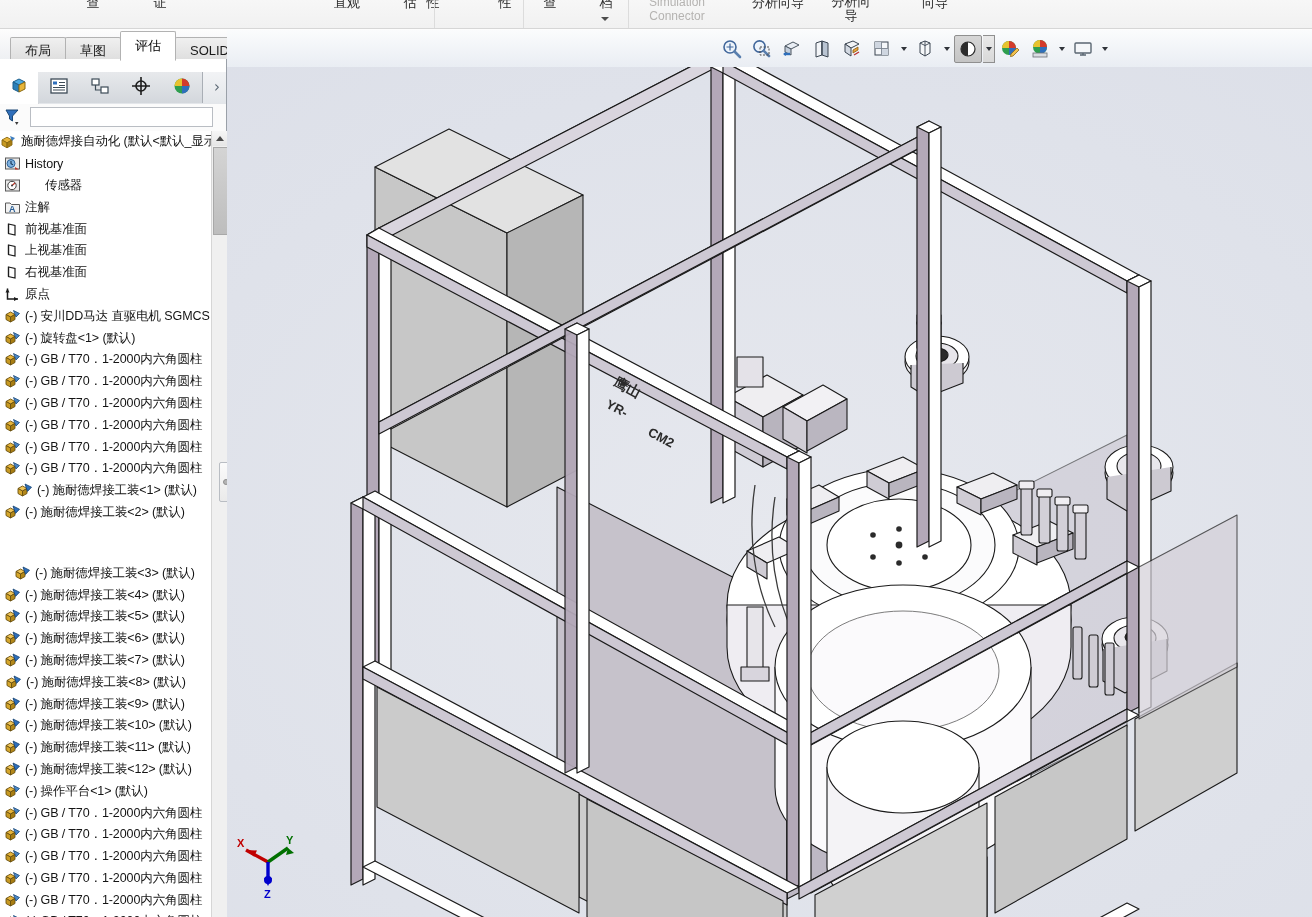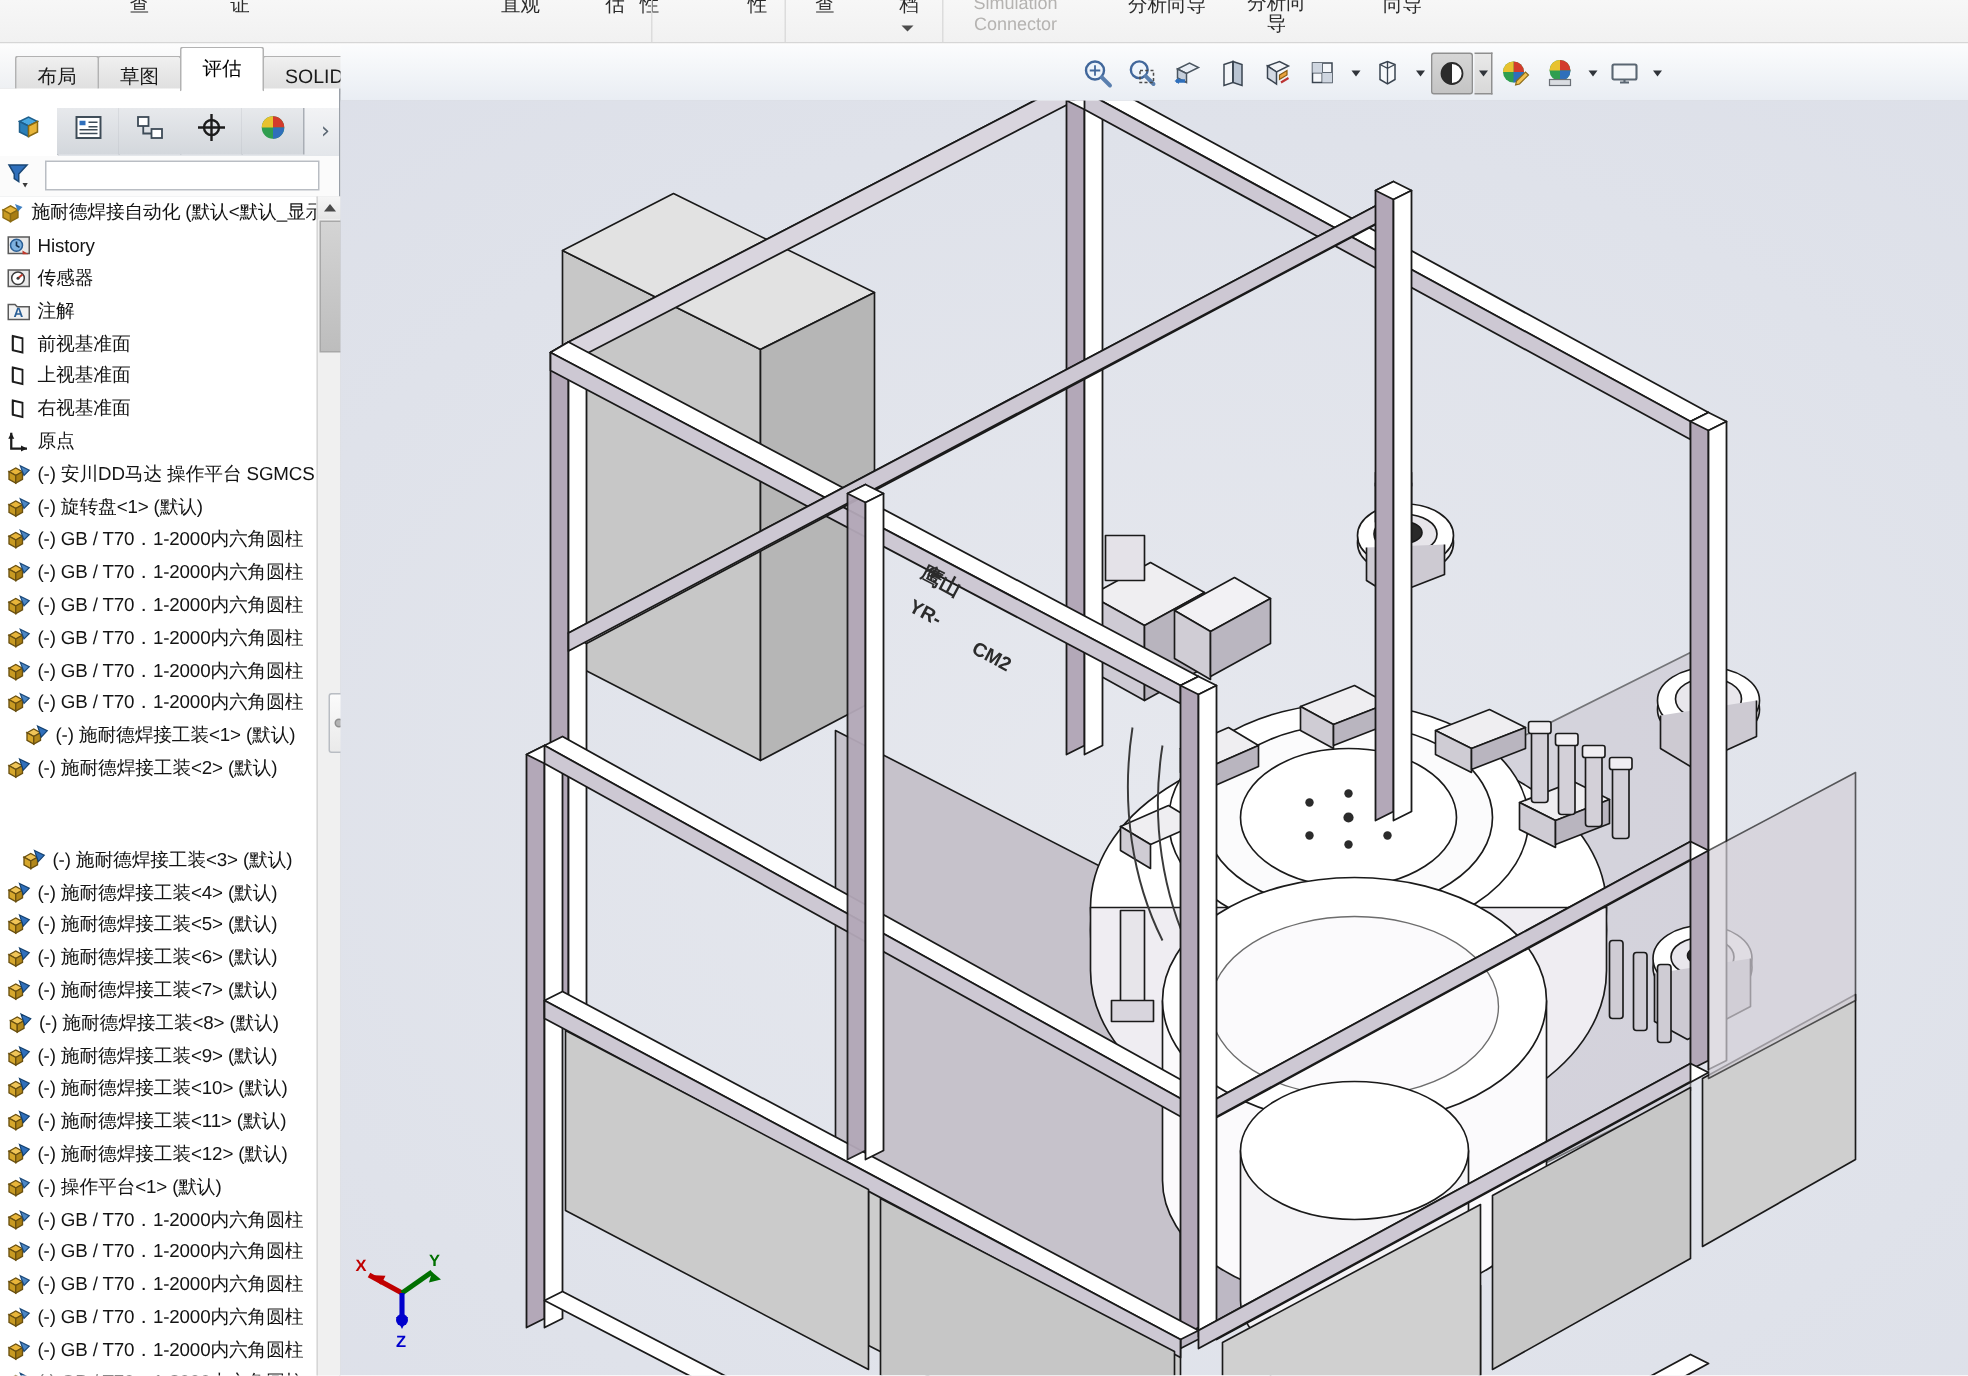--- a/index.html
+++ b/index.html
@@ -382,21 +382,21 @@
         </div>
         <div class="tree-row" style="padding-left: 4px;">
           <span class="ic"><svg width="17" height="17" viewBox="0 0 17 17">
               <rect x="1.5" y="3" width="14" height="11" fill="#e9e9e9" stroke="#5a5a5a" stroke-width="1"></rect>
               <circle cx="7" cy="8.5" r="4" fill="#7fb2e0" stroke="#2a5f96" stroke-width="1"></circle>
               <path d="M7 6 v2.7 l2 1.2" stroke="#14304f" stroke-width="1.1" fill="none"></path>
               <path d="M11 12 l4 2.5 -4 0 z" fill="#c0392b"></path>
             </svg></span>
           <span class="lbl">History</span>
         </div>
-        <div class="tree-row" style="padding-left: 4px;">
+        <div class="tree-row" style="padding-left: 4px; gap: 20px;">
           <span class="ic"><svg width="17" height="17" viewBox="0 0 17 17">
               <rect x="1.5" y="3" width="14" height="11" fill="#e9e9e9" stroke="#5a5a5a" stroke-width="1"></rect>
               <circle cx="8" cy="8.5" r="4.2" fill="#fff" stroke="#3a3a3a" stroke-width="1"></circle>
               <path d="M8 8.5 L11 6" stroke="#c0392b" stroke-width="1.3"></path>
               <circle cx="8" cy="8.5" r="1" fill="#3a3a3a"></circle>
             </svg></span>
           <span class="lbl">传感器</span>
         </div>
         <div class="tree-row" style="padding-left: 4px;">
           <span class="ic"><svg width="17" height="17" viewBox="0 0 17 17">
@@ -434,21 +434,21 @@
             </svg></span>
           <span class="lbl">原点</span>
         </div>
         <div class="tree-row" style="padding-left: 4px;">
           <span class="ic"><svg width="17" height="17" viewBox="0 0 17 17">
               <path d="M2 6.5 L6.5 4 L11 6.5 L6.5 9 Z" fill="#e8b53a" stroke="#6a5010" stroke-width=".9"></path>
               <path d="M2 6.5 L2 11.5 L6.5 14 L6.5 9 Z" fill="#c89a22" stroke="#6a5010" stroke-width=".9"></path>
               <path d="M6.5 9 L11 6.5 L11 11.5 L6.5 14 Z" fill="#a87d12" stroke="#6a5010" stroke-width=".9"></path>
               <path d="M9.5 2.5 l6 3 -3.5 3.5 z" fill="#4b86c4" stroke="#1c4a7a" stroke-width=".8"></path>
             </svg></span>
-          <span class="lbl">(-) 安川DD马达 操作平台 SGMCS</span>
+          <span class="lbl">(-) 安川DD马达 直驱电机 SGMCS</span>
         </div>
         <div class="tree-row" style="padding-left: 4px;">
           <span class="ic"><svg width="17" height="17" viewBox="0 0 17 17">
               <path d="M2 6.5 L6.5 4 L11 6.5 L6.5 9 Z" fill="#e8b53a" stroke="#6a5010" stroke-width=".9"></path>
               <path d="M2 6.5 L2 11.5 L6.5 14 L6.5 9 Z" fill="#c89a22" stroke="#6a5010" stroke-width=".9"></path>
               <path d="M6.5 9 L11 6.5 L11 11.5 L6.5 14 Z" fill="#a87d12" stroke="#6a5010" stroke-width=".9"></path>
               <path d="M9.5 2.5 l6 3 -3.5 3.5 z" fill="#4b86c4" stroke="#1c4a7a" stroke-width=".8"></path>
             </svg></span>
           <span class="lbl">(-) 旋转盘&lt;1&gt; (默认)</span>
         </div>

